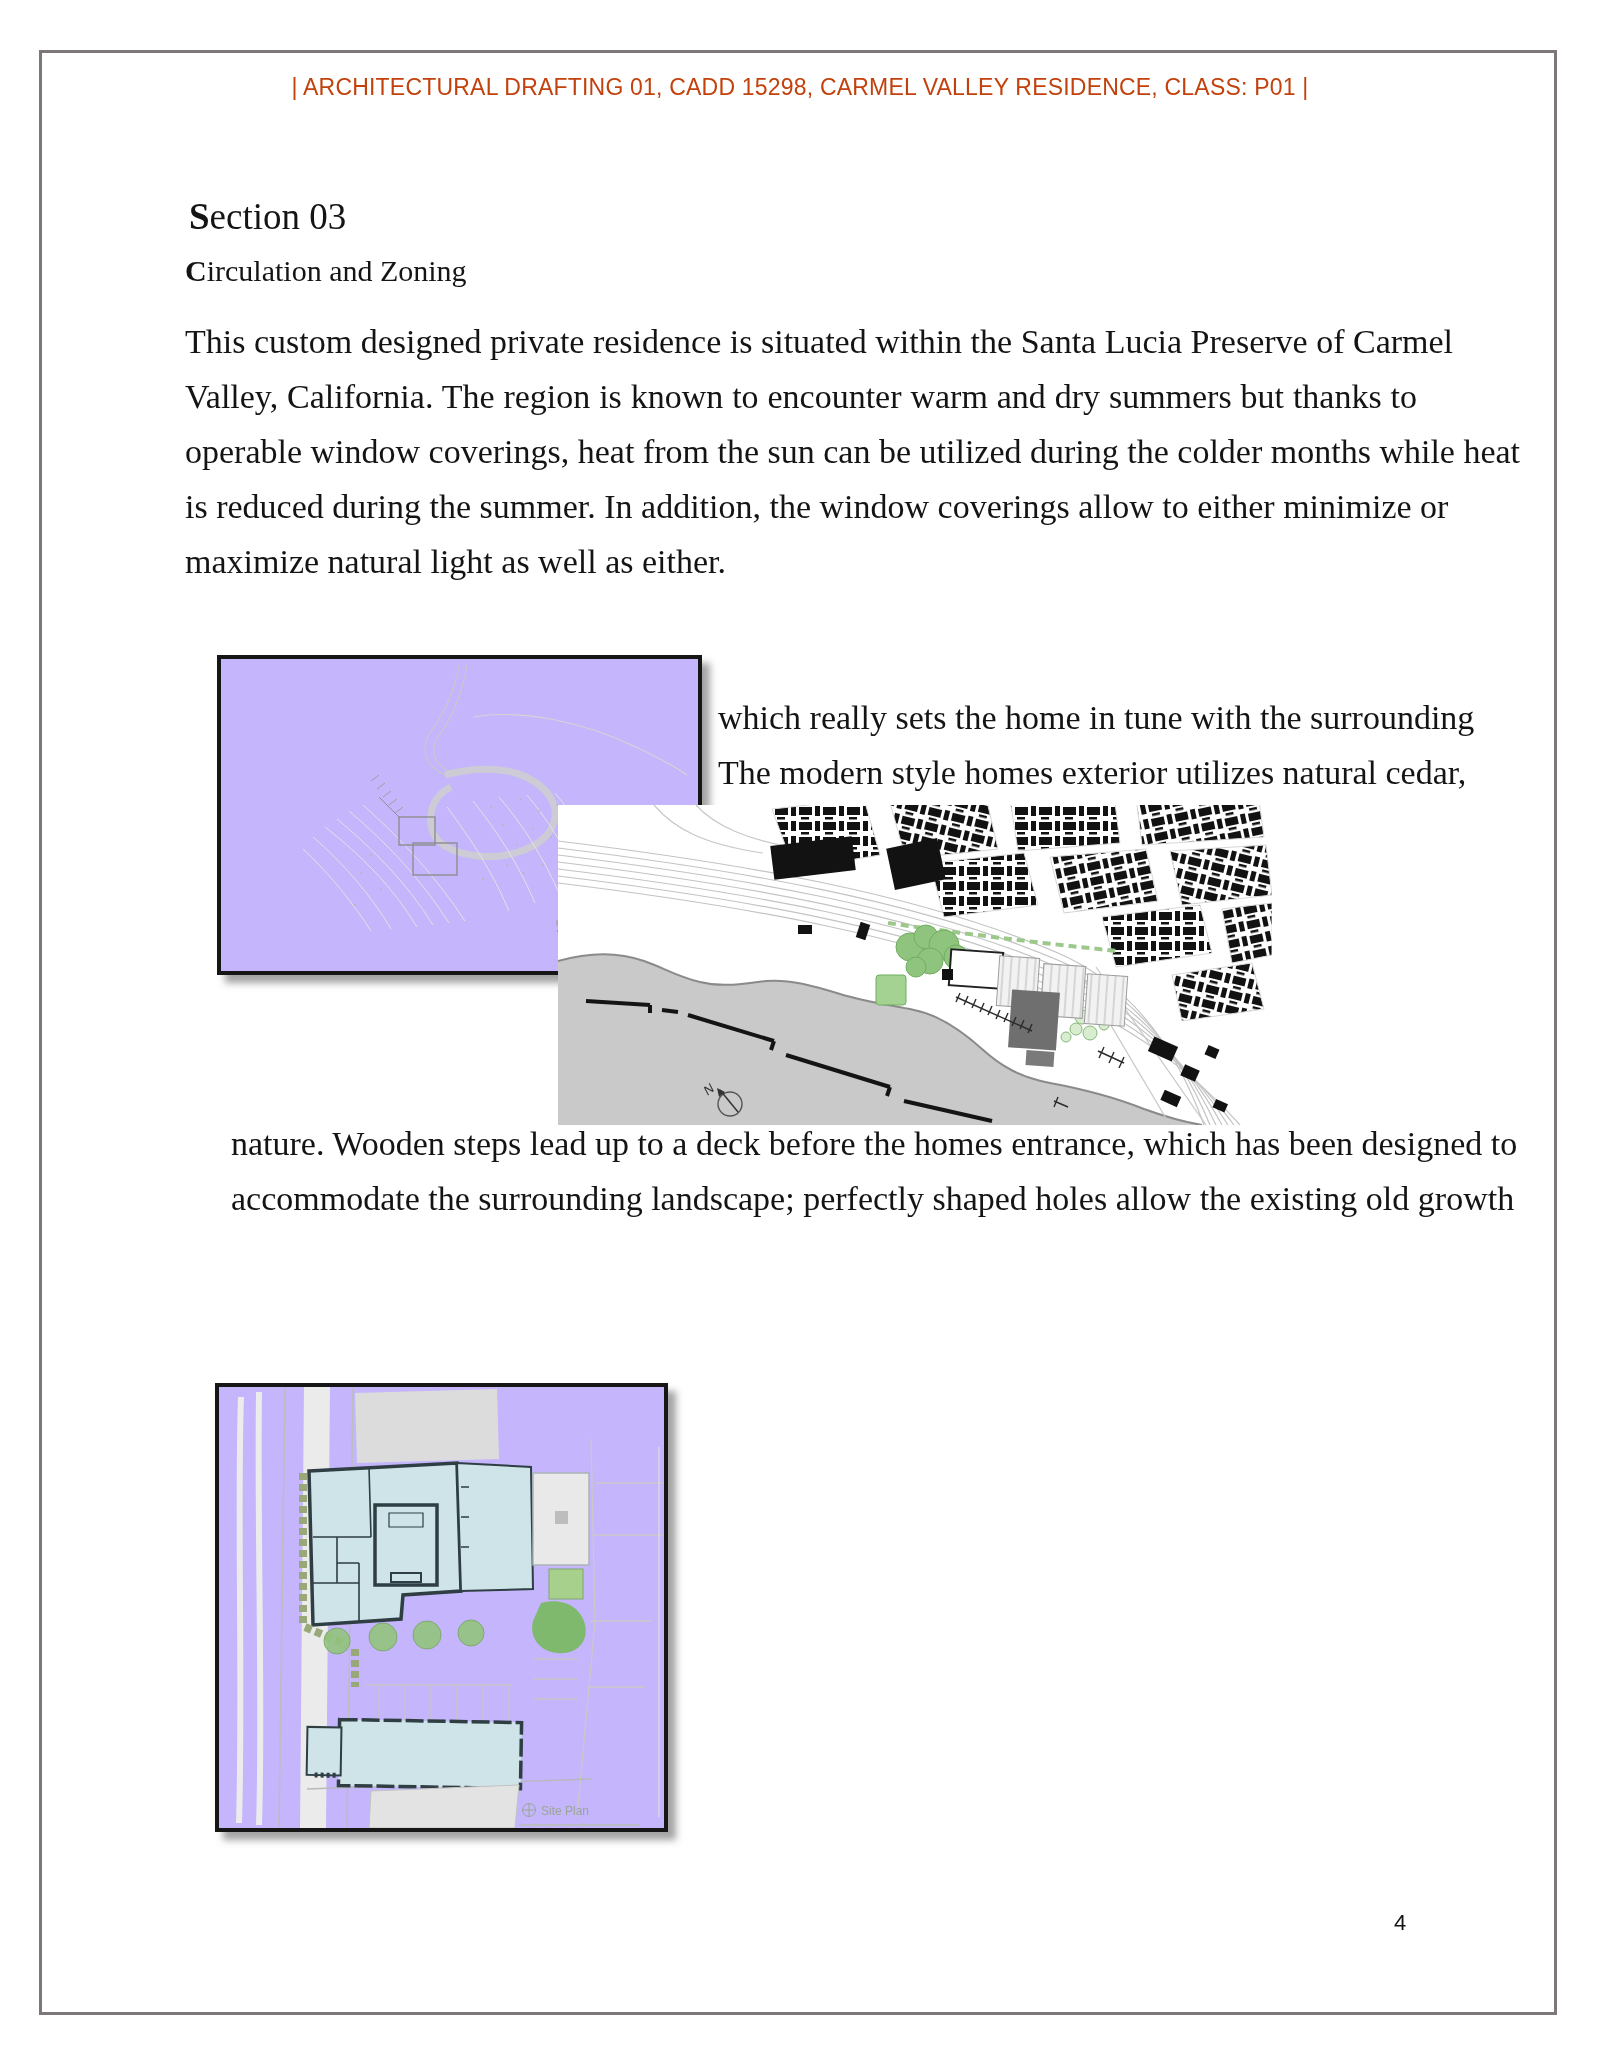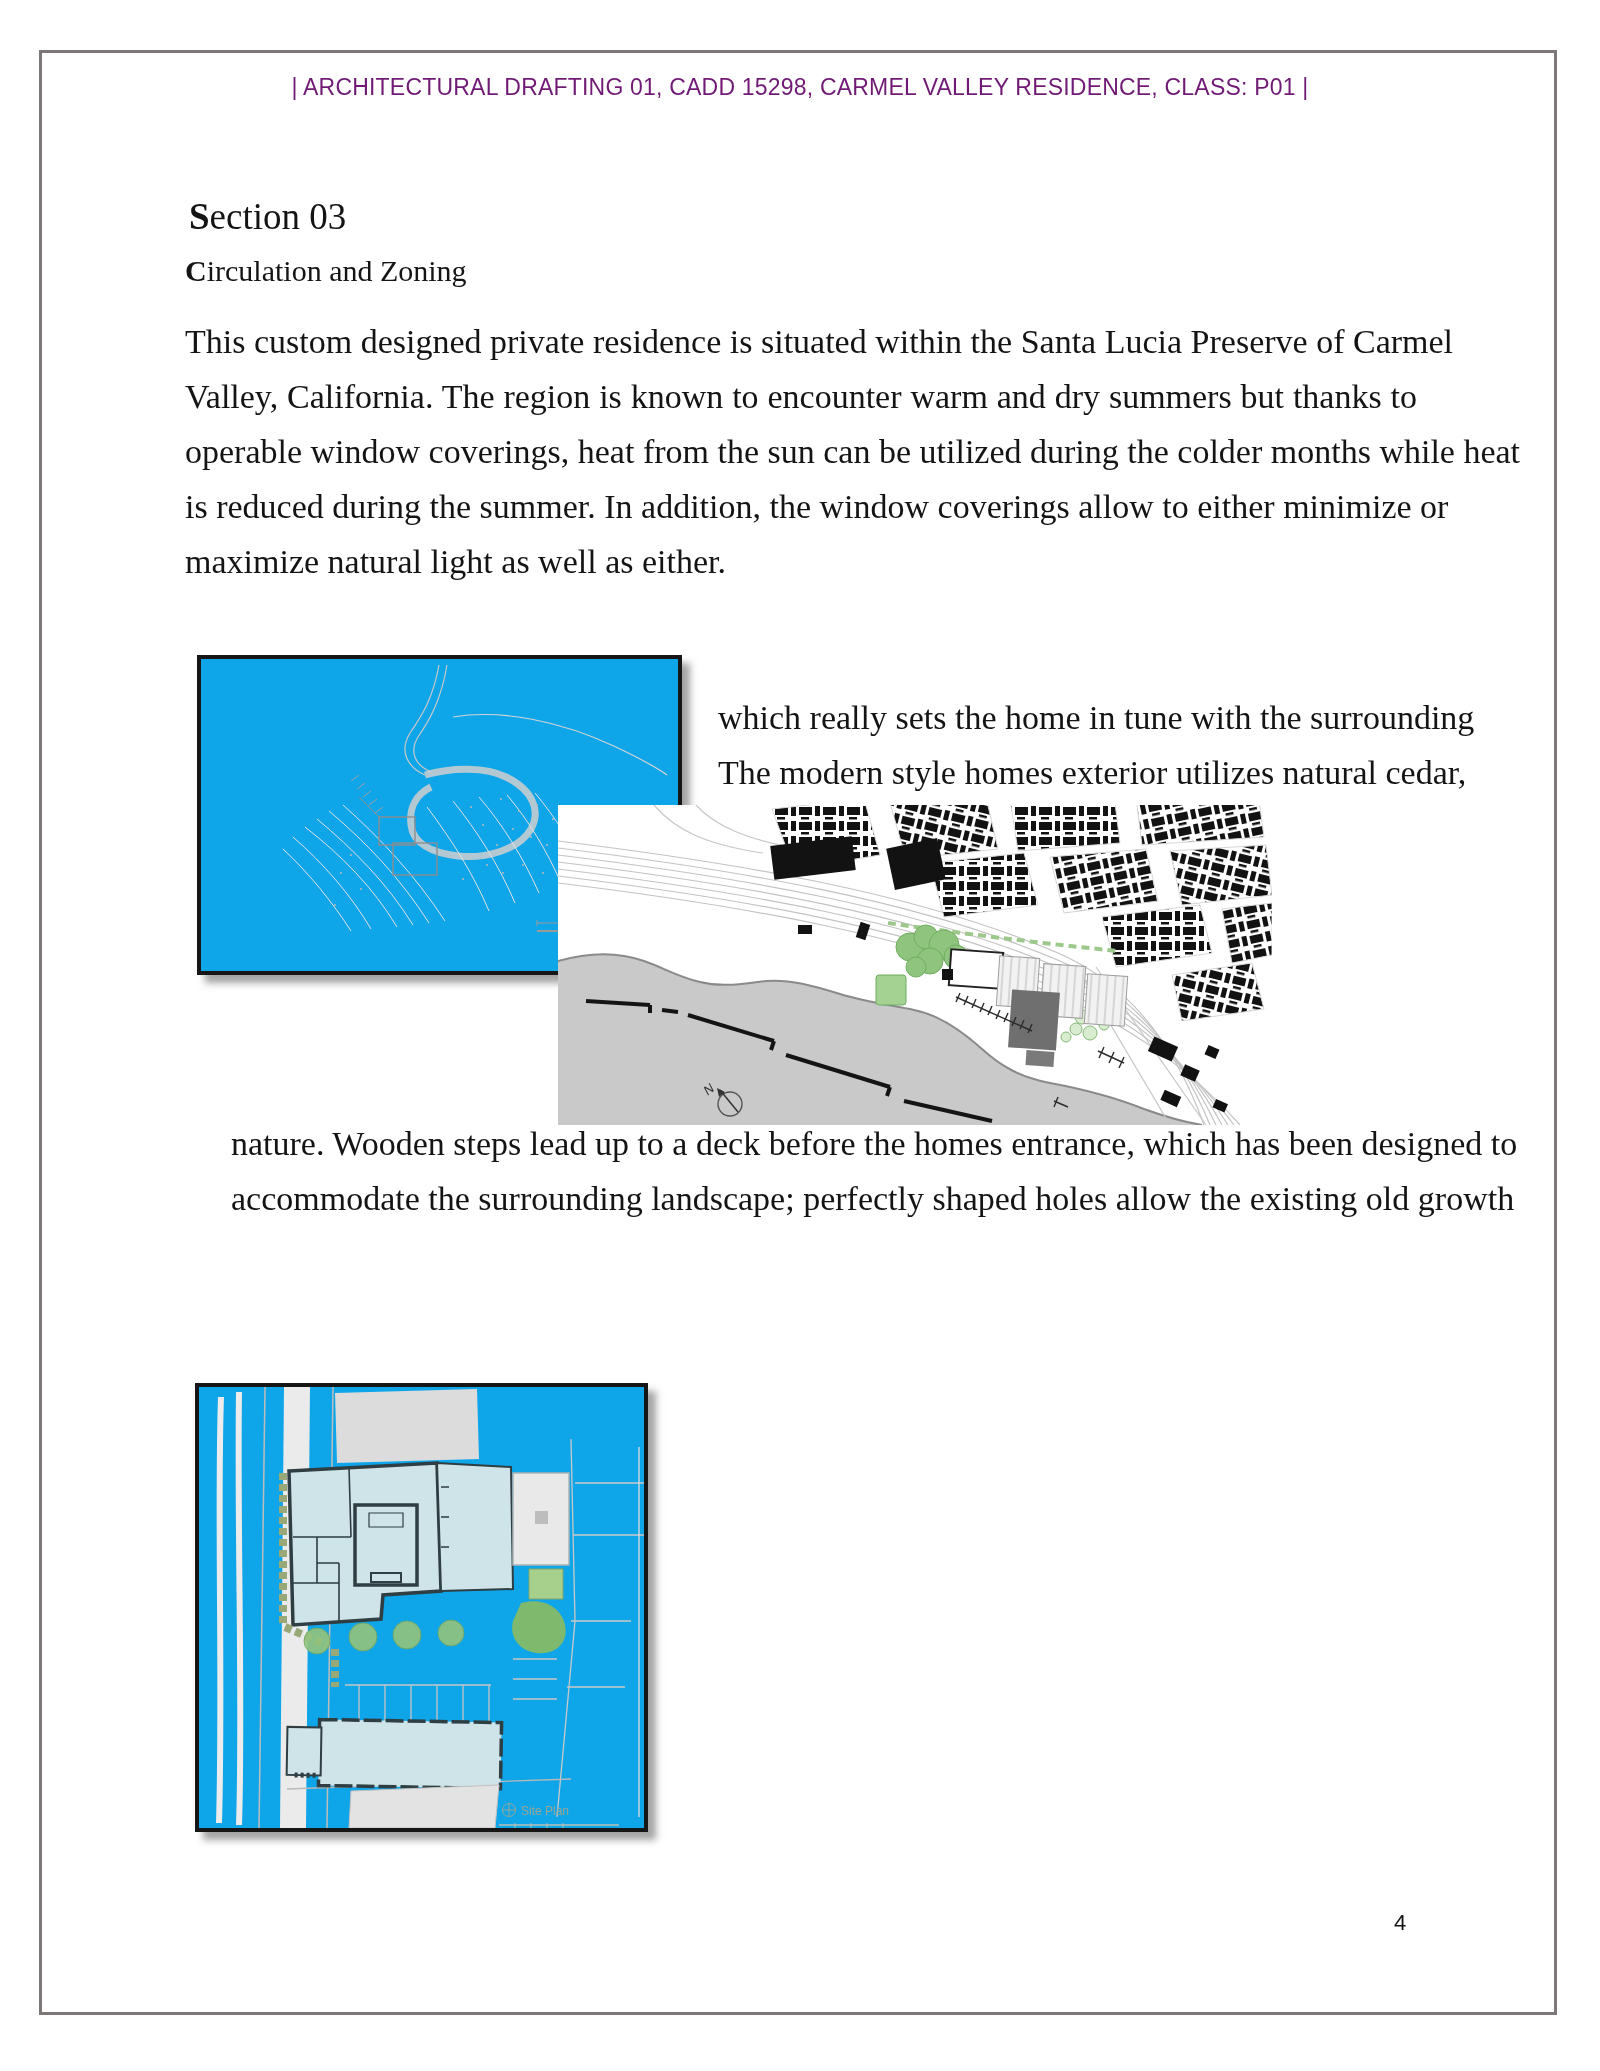--- a/index.html
+++ b/index.html
@@ -7,41 +7,41 @@
     position:relative;width:1600px;height:2071px;background:#ffffff;
     font-family:"Liberation Serif","DejaVu Serif",serif;color:#141414;overflow:hidden;
   }
   .frame{
     position:absolute;left:39px;top:50px;width:1518px;height:1965px;
     border:3px solid #7d7777;box-sizing:border-box;
   }
   .header{
     position:absolute;left:0;right:0;top:74px;text-align:center;
     font-family:"Liberation Sans","DejaVu Sans",sans-serif;
-    font-size:23px;color:#701a75;letter-spacing:0.2px;
+    font-size:23px;color:#c2410c;letter-spacing:0.2px;
   }
   .title{
     position:absolute;left:185px;top:191px;margin:4px;
     font-size:37px;font-weight:400;
   }
   .title::first-letter{font-weight:700;}
   .subtitle{
     position:absolute;left:185px;top:254px;margin:0;
     font-size:30px;font-weight:400;
   }
   .subtitle::first-letter{font-weight:700;}
   .para{position:absolute;font-size:34px;}
   .p1{left:185px;top:314px;width:1232px;}
   .p2{left:718px;top:690px;width:694px;}
   .p3{left:185px;top:1116px;width:1232px;margin-left:46px;}
   .jline{height:55px;line-height:55px;text-align:justify;text-align-last:justify;white-space:nowrap;}
   .jline.last{text-align-last:left;}
   figure{margin:0;padding:0;}
-  .fig{position:absolute;background:#0ea5e9;border:4px solid #161616;
-       box-shadow:8px 8px 7px rgba(90,90,90,0.55);}
+  .fig{position:absolute;background:#c4b5fd;border:4px solid #161616;
+       box-shadow:8px 8px 7px rgba(90,90,90,0.55);margin-left:20px;}
   .fig-sketch{left:197px;top:655px;width:477px;height:312px;}
   .fig-map{position:absolute;left:558px;top:805px;width:714px;height:320px;background:#fff;}
   .fig-plan{left:195px;top:1383px;width:445px;height:441px;}
   .fig svg,.fig-map svg{display:block;}
   .pagenum{
     position:absolute;left:1394px;top:1910px;
     font-family:"Liberation Sans","DejaVu Sans",sans-serif;font-size:22px;color:#141414;
   }
 </style>
 </head>

